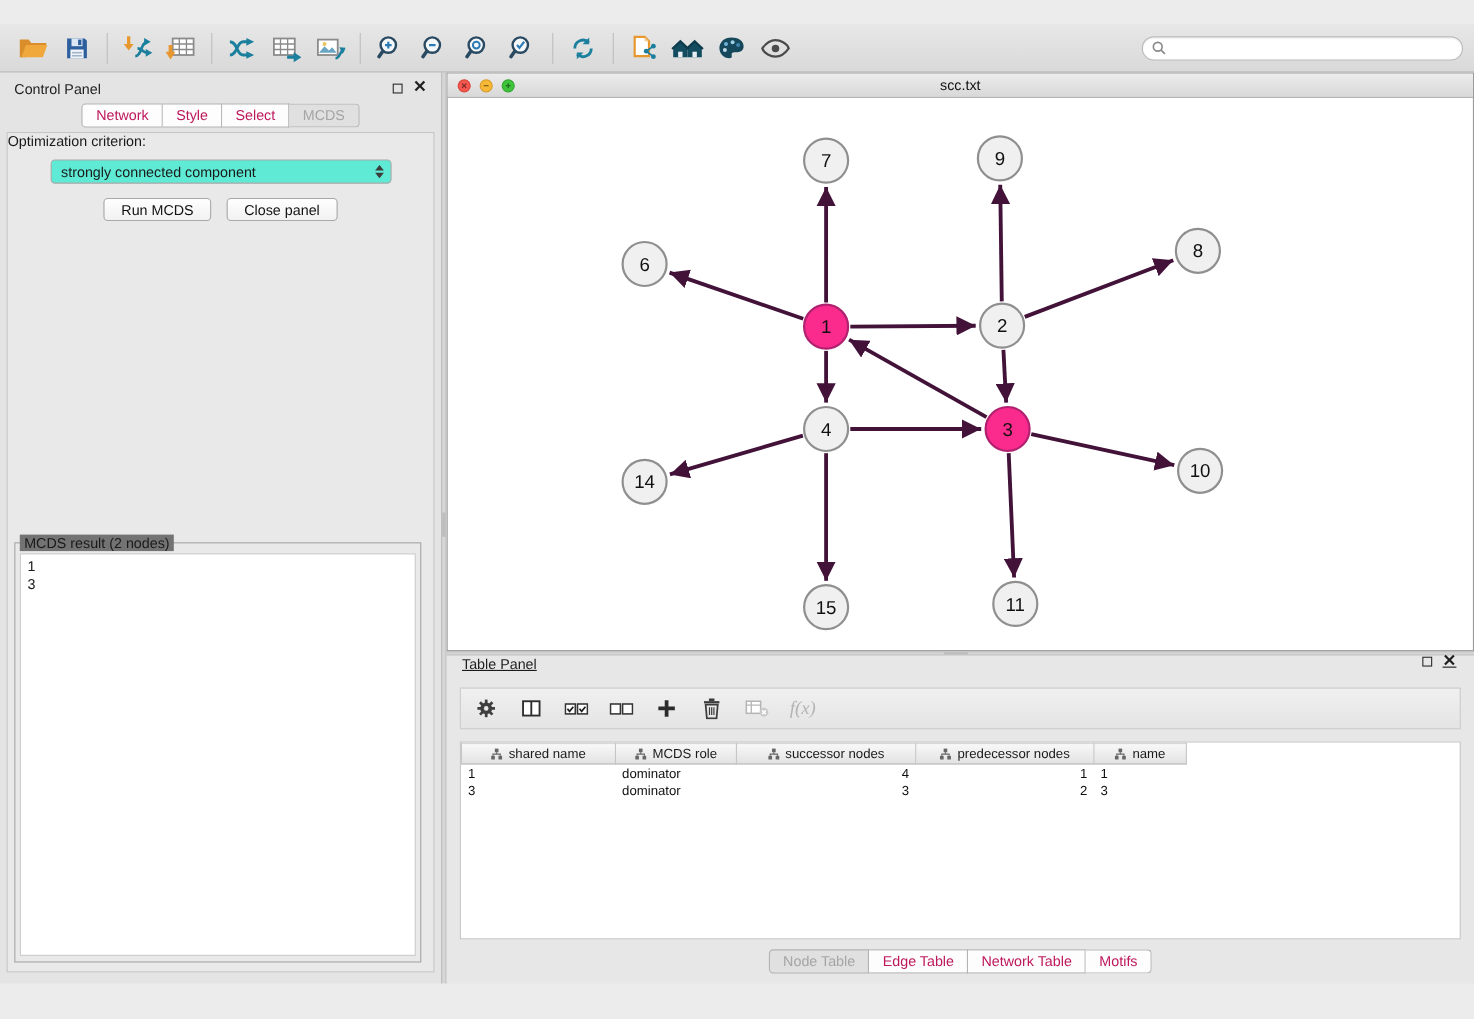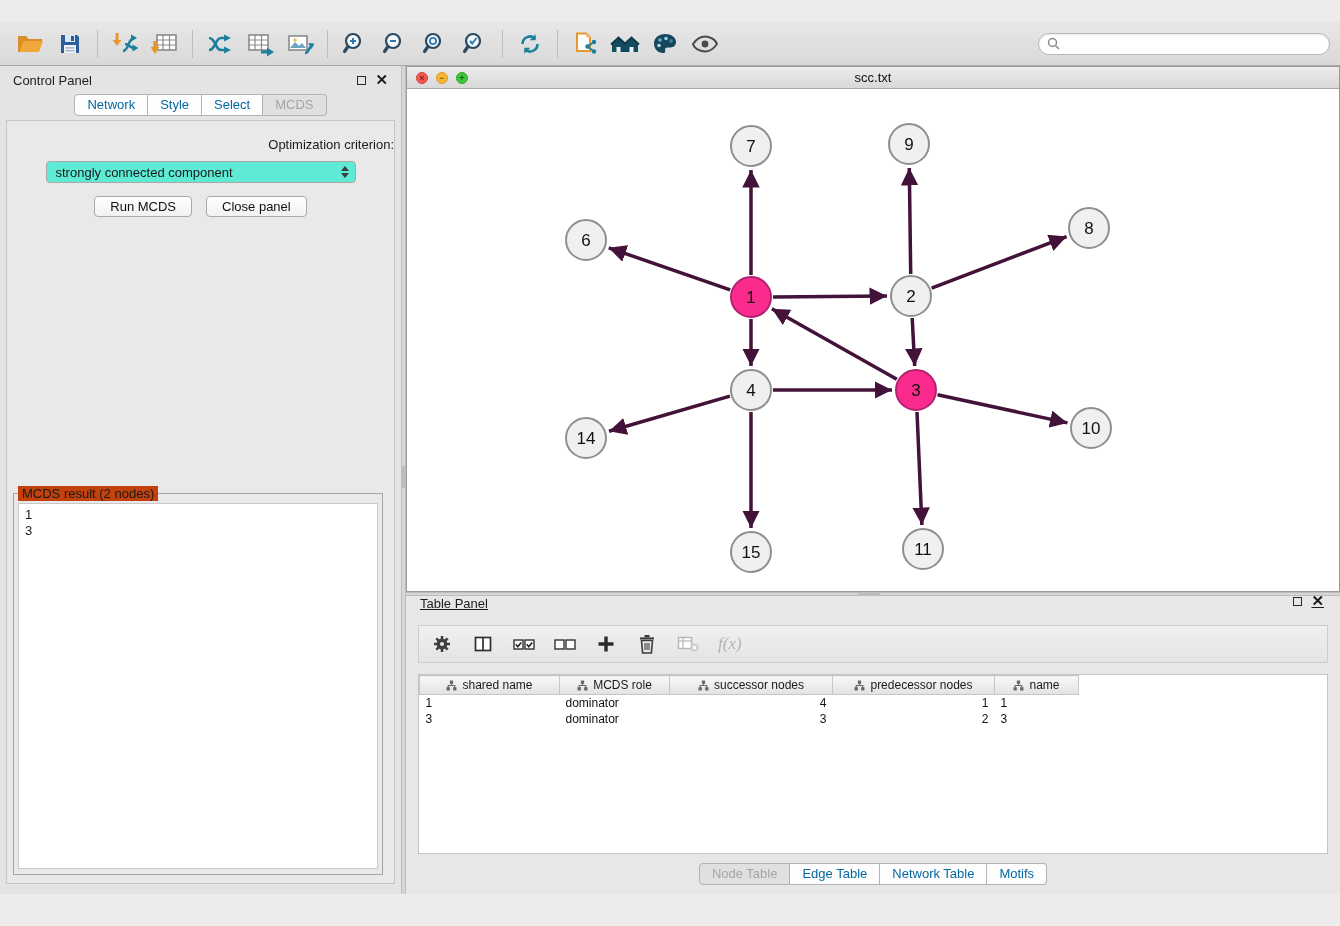--- a/index.html
+++ b/index.html
@@ -23,44 +23,44 @@
     box-shadow:inset 0 1px 2px rgba(0,0,0,.08); }
   .search input { border:none; outline:none; flex:1; font-size:12px; background:transparent; font-family:"Liberation Sans",sans-serif; }
 
   
   .panel-title { font-size:13px; color:#1e1e1e; }
   .winbtns { margin-left:auto; display:flex; gap:9px; align-items:center; }
   .float-icon { width:9px; height:9px; border:1.5px solid #2b2b2b; display:inline-block; }
   .close-icon { font-size:15px; font-weight:bold; color:#1e1e1e; line-height:10px; }
 
   .tab { font-size:13px; padding:2px 12px; background:#fdfdfd; border:1px solid #b3b3b3;
-    border-left:none; line-height:16px; color:#0369a1; cursor:default; }
+    border-left:none; line-height:16px; color:#be185d; cursor:default; }
   .tab:first-child { border-left:1px solid #b3b3b3; border-radius:4px 0 0 4px; }
   .tab:last-child { border-radius:0 4px 4px 0; }
   .tab.active { background:#e0e0e0; color:#a5a5a5; }
 
   
   .control-panel { position:absolute; top:66px; left:0; width:401px; bottom:32px; background:#e4e4e4; }
   .cp-header { height:28px; display:flex; align-items:center; padding:0 13px 0 13px; }
   .cp-tabs { display:flex; justify-content:center; margin-top:0px; }
   .cp-body { position:absolute; top:54px; left:6px; right:6px; bottom:10px;
     background:#e9e9e9; border:1px solid #c6c6c6; }
-  .opt-label { margin-top:16px; text-align:right; font-size:13px; }
+  .opt-label { text-align:left; font-size:13px; }
   .dropdown { width:310px; height:22px; margin:9px auto 0; background:#5eead4;
     border:1px solid #a9a9a9; border-radius:4px; display:flex; align-items:center;
     padding:0 3px 0 9px; font-size:13px; }
   .dd-text { flex:1; }
   .dd-arrows { width:13px; display:flex; flex-direction:column; align-items:center; gap:2px; }
   .dd-arrows .up { width:0; height:0; border-left:4px solid transparent; border-right:4px solid transparent; border-bottom:5px solid #3c3c3c; }
   .dd-arrows .down { width:0; height:0; border-left:4px solid transparent; border-right:4px solid transparent; border-top:5px solid #3c3c3c; }
   .btn-row { display:flex; justify-content:center; gap:14px; margin-top:13px; }
   .btn { height:21px; padding:0 15px; font-size:13px; font-family:"Liberation Sans",sans-serif;
     background:linear-gradient(#ffffff,#f1f1f1); border:1px solid #a9a9a9; border-radius:4px; color:#111; }
   .result-group { position:absolute; left:6px; right:11px; top:372px; bottom:8px; border:1px solid #a5a5a5; }
-  .result-legend { position:absolute; top:-8px; left:4px; background:#c2410c; padding:0 4px; font-size:13px; }
+  .result-legend { position:absolute; top:-8px; left:4px; background:#737373; padding:0 4px; font-size:13px; }
   .result-box { position:absolute; left:4px; right:4px; top:9px; bottom:5px; background:#fff; border:1px solid #c9c9c9; }
   .result-text { padding:3px 6px; font-size:13px; line-height:16px; white-space:pre; }
 
   
   .splitter-v { position:absolute; top:66px; left:401px; width:5px; bottom:32px; background:#d6d6d6;
     border-left:1px solid #bdbdbd; border-right:1px solid #bdbdbd; }
   .splitter-v::after { content:""; position:absolute; top:400px; left:0; width:3px; height:22px; background:#bdbdbd; }
   .splitter-h { position:absolute; left:0; right:0; top:526px; height:4px; background:#d6d6d6;
     border-top:1px solid #bdbdbd; border-bottom:1px solid #bdbdbd; }
   .splitter-h::after { content:""; position:absolute; left:452px; top:0; width:22px; height:2px; background:#bdbdbd; }

